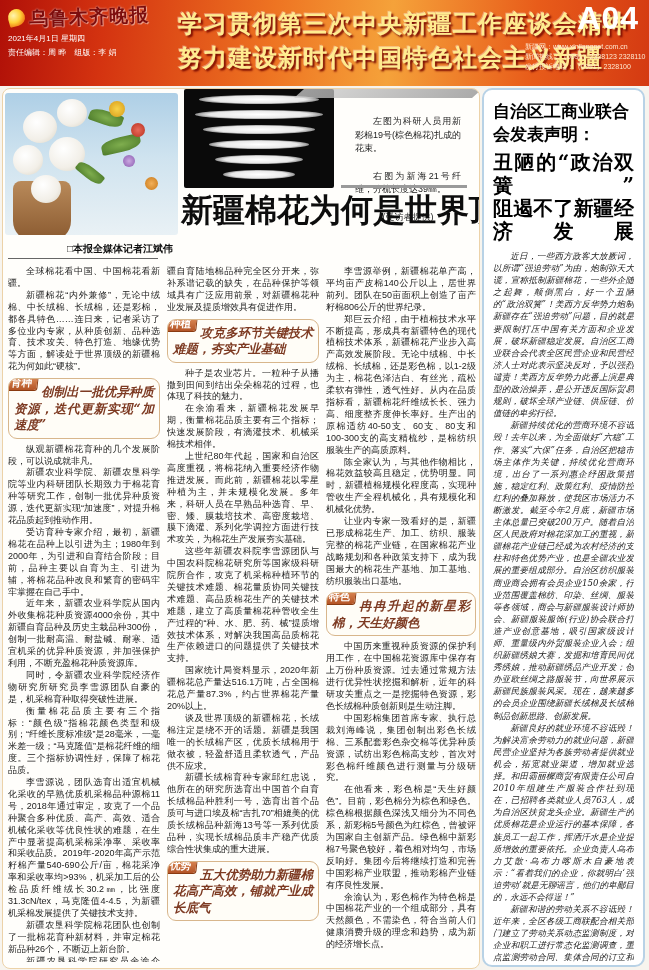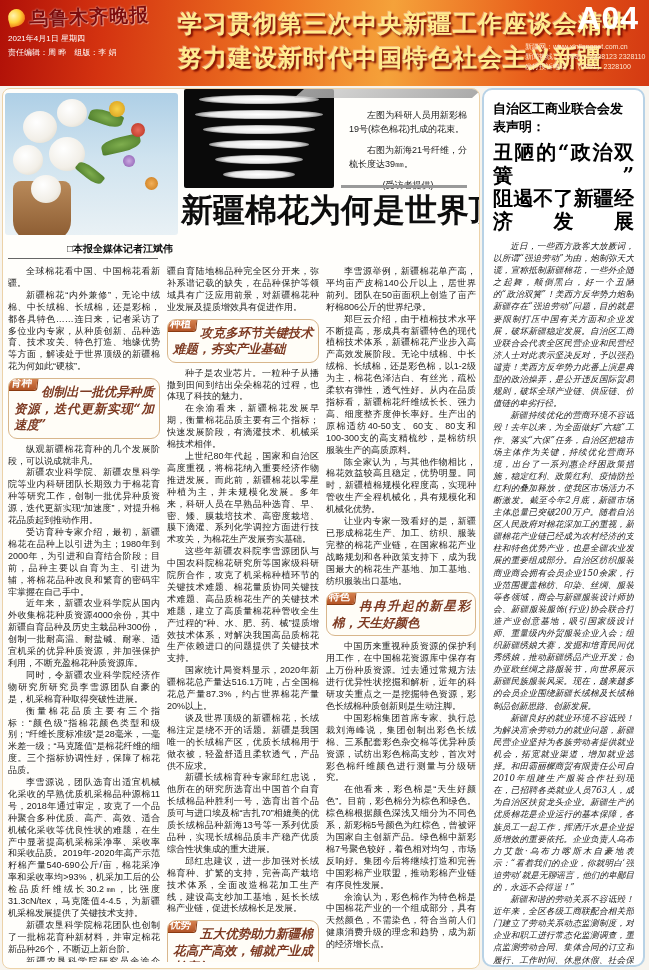--- a/index.html
+++ b/index.html
@@ -27,21 +27,21 @@
   .leaf{position:absolute;background:radial-gradient(ellipse at 50% 50%,#7fae4e,#4c7a2a);border-radius:50% 10% 50% 10%;}
   .petal{position:absolute;border-radius:50%;}
   .vase{position:absolute;left:8px;bottom:-6px;width:58px;height:60px;border-radius:8px 8px 20px 20px;
     background:linear-gradient(180deg,#b98a5a,#8a5a30);}
   .photo-mid{position:absolute;left:181px;top:0px;width:150px;height:99px;background:#0a0a0a;border-radius:2px;overflow:hidden;}
   .fiber{position:absolute;left:50%;transform:translateX(-50%);height:9px;border-radius:50%;
     background:radial-gradient(ellipse at 50% 50%,#ffffff 0%,#e8e8e8 55%,rgba(10,10,10,0) 95%);filter:blur(0.6px);}
   .swoosh{position:absolute;left:296px;top:0px;width:178px;height:9px;background:linear-gradient(90deg,#cfcfcf,#8f8f8f);
     transform:skewX(-48deg);opacity:.75;}
   .caption{position:absolute;left:338px;top:12px;width:134px;font-size:9px;line-height:13.5px;color:#222;text-align:justify;}
-  .caption p{margin:8px;text-indent:2em;}
+  .caption p{margin:14px;text-indent:2em;}
   .caption .credit{text-indent:0;text-align:center;}
   .cap-rule{position:absolute;left:338px;top:96px;width:126px;height:3px;background:#9a9a9a;}
   .headline{position:absolute;left:178px;top:100px;width:298px;height:42px;line-height:42px;text-align:center;
     font-size:32px;font-weight:900;color:#0d0d0d;letter-spacing:0px;white-space:nowrap;}
   .byline{position:absolute;left:5px;top:153px;width:165px;font-size:10px;font-weight:bold;color:#111;text-align:right;}
   .byline-rule{position:absolute;left:5px;top:169px;width:150px;height:1px;background:#666;}
   .col{position:absolute;top:177px;height:696px;overflow:hidden;font-size:9px;line-height:11.9px;color:#1c1c1c;text-align:justify;}
   .col p{margin:0;text-indent:2em;}
   .col p.noindent{text-indent:0;}
   #col1{left:5px;width:152px;}
@@ -50,21 +50,21 @@
   .section-box{border:1px solid #d6b astonished;}
   .section-box{border:1px solid #d8b68c;border-radius:9px;background:#fffdf7;margin:5px 0 5px;padding:5px 5px 4px 5px;position:relative;overflow:hidden;}
   .badge{float:left;background:linear-gradient(180deg,#df8e5a,#b35426);color:#fff;font-weight:bold;font-size:10.5px;
     padding:1px 5px;border-radius:3px;margin:-8px 4px 0 -8px;transform:skewX(-6deg);box-shadow:1px 1px 0 #8a3a10;}
   .section-title{font-family:"DejaVu Serif",serif;font-style:italic;font-weight:bold;color:#7d3a22;
     font-size:12.5px;line-height:16.5px;text-align:left;}
   
   .sidebar{position:absolute;left:482px;top:88px;width:163px;height:879px;background:#ffffff;
     border:2px solid #b8d2e6;border-radius:10px;overflow:hidden;box-sizing:border-box;}
   .sb-inner{padding:8px 9px 0 9px;}
-  .sb-title1{font-size:13px;font-weight:bold;color:#000;margin:2px 0 5px;}
+  .sb-title1{font-size:17px;font-weight:bold;color:#000;margin:2px 0 5px;}
   .sb-title2{font-family:"DejaVu Serif",serif;font-size:20px;font-weight:bold;color:#000;line-height:23px;
     text-align:justify;text-align-last:justify;letter-spacing:0px;}
   .sb-body{margin-top:7px;height:766px;overflow:hidden;font-family:"DejaVu Serif",serif;font-style:italic;
     font-size:8.6px;line-height:12.1px;color:#222;text-align:justify;}
   .sb-body p{margin:0;text-indent:2em;}
 </style>
 </head>
 <body>
 
 <div class="header">
@@ -151,21 +151,20 @@
       <span class="badge">种植</span>
       <span class="section-title">攻克多环节关键技术难题，夯实产业基础</span>
     </div>
     <p>种子是农业芯片。一粒种子从播撒到田间到结出朵朵棉花的过程，也体现了科技的魅力。</p>
     <p>在余渝看来，新疆棉花发展早期，衡量棉花品质主要有三个指标；快速发展阶段，有滴灌技术、机械采棉技术相伴。</p>
     <p>上世纪80年代起，国家和自治区高度重视，将棉花纳入重要经济作物推进发展。而此前，新疆棉花以零星种植为主，并未规模化发展。多年来，科研人员在早熟品种选育、早、密、矮、膜栽培技术、高密度栽培、膜下滴灌、系列化学调控方面进行技术攻关，为棉花生产发展夯实基础。</p>
     <p>这些年新疆农科院李雪源团队与中国农科院棉花研究所等国家级科研院所合作，攻克了机采棉种植环节的关键技术难题、棉花量质协同关键技术难题、高品质棉花生产的关键技术难题，建立了高质量棉花种管收全生产过程的“种、水、肥、药、械”提质增效技术体系，对解决我国高品质棉花生产依赖进口的问题提供了关键技术支持。</p>
     <p>国家统计局资料显示，2020年新疆棉花总产量达516.1万吨，占全国棉花总产量87.3%，约占世界棉花产量20%以上。</p>
     <p>谈及世界顶级的新疆棉花，长绒棉注定是绕不开的话题。新疆是我国唯一的长绒棉产区，优质长绒棉用于做衣被，轻盈舒适且柔软透气，产品供不应求。</p>
     <p>新疆长绒棉育种专家邱红忠说，他所在的研究所选育出中国首个自育长绒棉品种胜利一号，选育出首个品质可与进口埃及棉“吉扎70”相媲美的优质长绒棉品种新海13号等一系列优质品种，实现长绒棉品质丰产稳产优质综合性状集成的重大进展。</p>
-    <p>邱红忠建议，进一步加强对长绒棉育种、扩繁的支持，完善高产栽培技术体系，全面改造棉花加工生产线，建设高支纱加工基地，延长长绒棉产业链，促进长绒棉长足发展。</p>
     <div class="section-box">
       <span class="badge">优势</span>
       <span class="section-title">五大优势助力新疆棉花高产高效，铺就产业成长底气</span>
     </div>
 
   </div>
 
   <div class="col" id="col3">
     <p>李雪源举例，新疆棉花单产高，平均亩产皮棉140公斤以上，居世界前列。团队在50亩面积上创造了亩产籽棉806公斤的世界纪录。</p>
     <p>郑巨云介绍，由于植棉技术水平不断提高，形成具有新疆特色的现代植棉技术体系，新疆棉花产业步入高产高效发展阶段。无论中绒棉、中长绒棉、长绒棉，还是彩色棉，以1-2级为主，棉花色泽洁白、有丝光，疏松柔软有弹性，透气性好。从内在品质指标看，新疆棉花纤维绒长长、强力高、细度整齐度伸长率好。生产出的原棉适纺40-50支、60支、80支和100-300支的高支精梳纱，是棉纺织服装生产的高质原料。</p>

